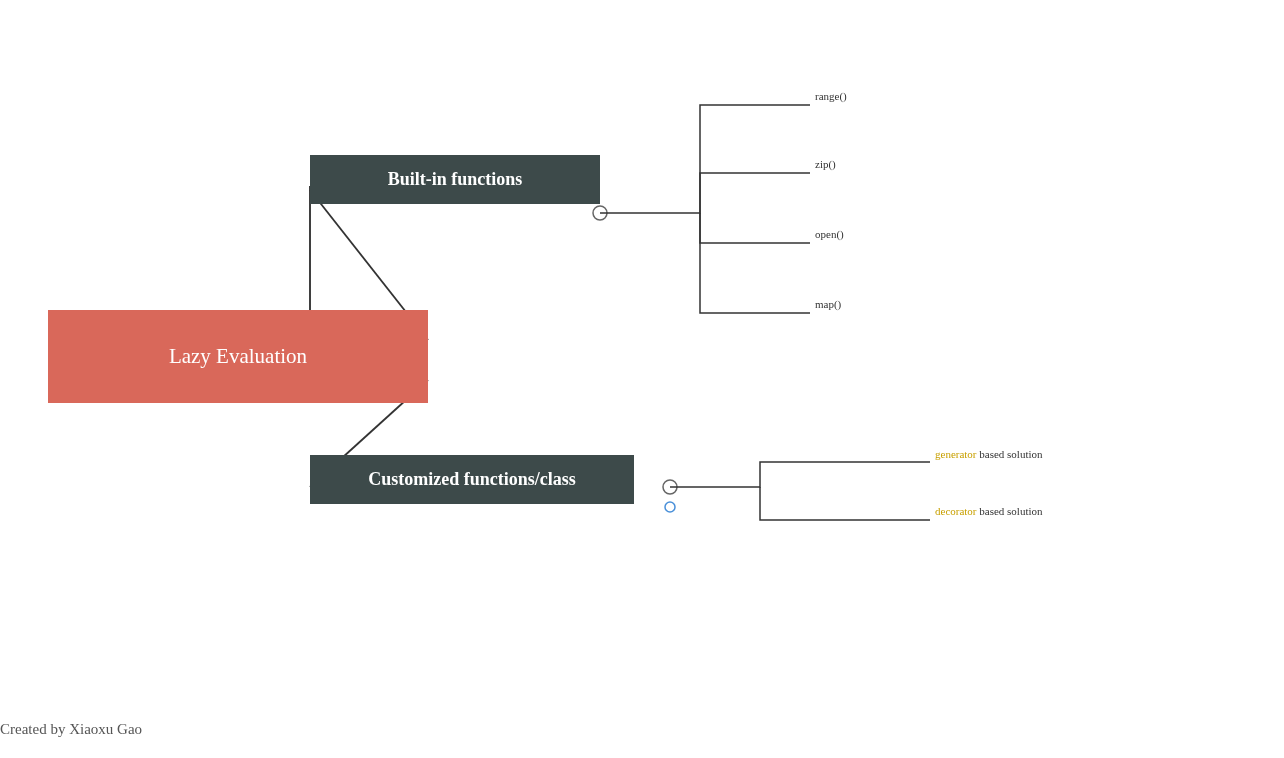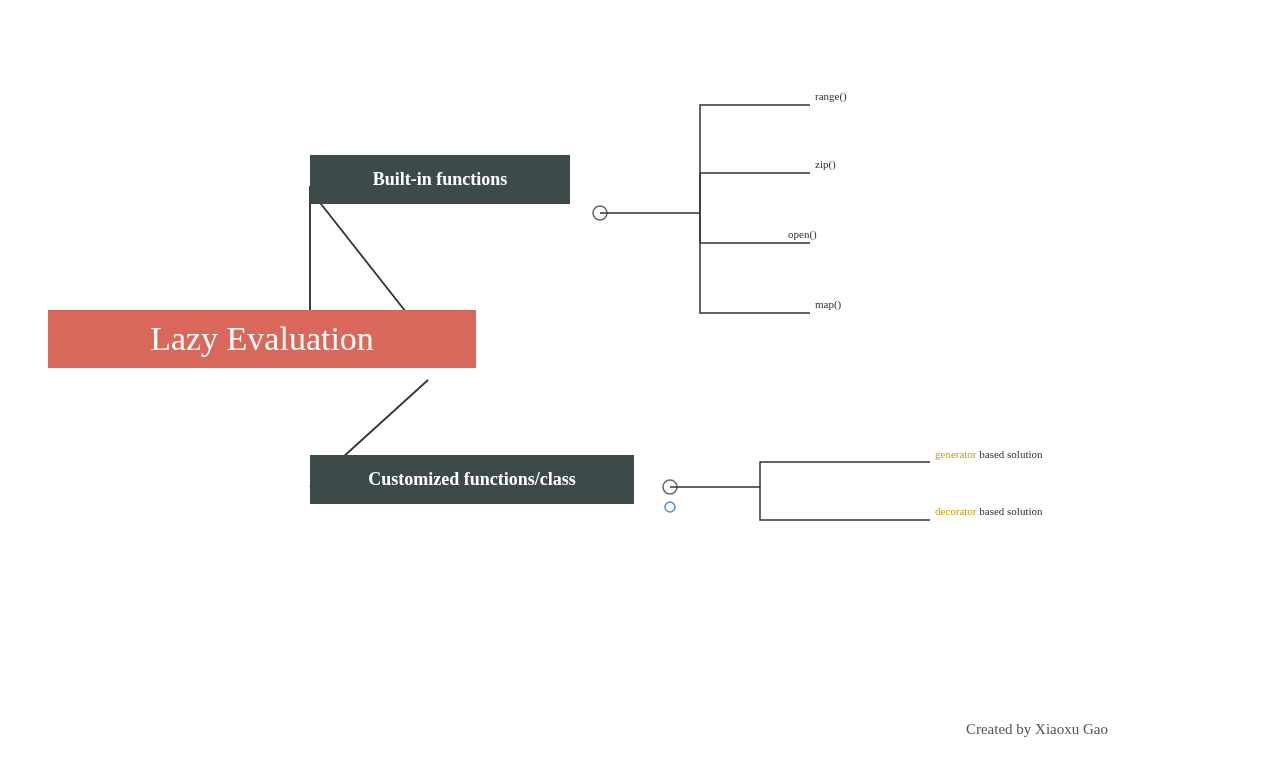--- a/index.html
+++ b/index.html
@@ -9,43 +9,43 @@
       background: #ffffff;
       font-family: Georgia, 'Times New Roman', serif;
       overflow: hidden;
       position: relative;
     }
 
     .root-node {
       position: absolute;
       background: #d9685a;
       color: #ffffff;
-      font-size: 34px;
+      font-size: 21px;
       font-weight: normal;
-      padding: 10px 30px;
+      padding: 34px 30px;
       left: 48px;
       top: 310px;
-      width: 428px;
+      width: 380px;
       text-align: center;
     }
 
     .branch-node {
       position: absolute;
       background: #3d4a4a;
       color: #ffffff;
       font-size: 18px;
       font-weight: bold;
       padding: 14px 24px;
       text-align: center;
     }
 
     .branch-top {
       left: 310px;
       top: 155px;
-      width: 260px;
+      width: 290px;
     }
 
     .branch-bottom {
       left: 310px;
       top: 455px;
       width: 324px;
     }
 
     .leaf-label {
       position: absolute;
@@ -55,21 +55,21 @@
     }
 
     .leaf-label span.keyword {
       color: #c8a000;
     }
 
     .footer {
       position: absolute;
       bottom: 20px;
       width: 1108px;
-      text-align: right;
+      text-align: left;
       font-size: 15px;
       color: #555555;
     }
 
     svg.lines {
       position: absolute;
       top: 0; left: 0;
       width: 1284px;
       height: 720px;
       pointer-events: none;
@@ -120,21 +120,21 @@
 <div class="branch-node branch-bottom">
   <span>Customized functions/class</span>
 </div>
 
 <div class="leaf-label" style="left: 815px; top: 90px;">
   <span>range()</span>
 </div>
 <div class="leaf-label" style="left: 815px; top: 158px;">
   <span>zip()</span>
 </div>
-<div class="leaf-label" style="left: 788px; top: 228px;">
+<div class="leaf-label" style="left: 815px; top: 228px;">
   <span>open()</span>
 </div>
 <div class="leaf-label" style="left: 815px; top: 298px;">
   <span>map()</span>
 </div>
 
 <div class="leaf-label" style="left: 935px; top: 448px;">
   <span class="keyword">generator</span><span> based solution</span>
 </div>
 <div class="leaf-label" style="left: 935px; top: 505px;">

